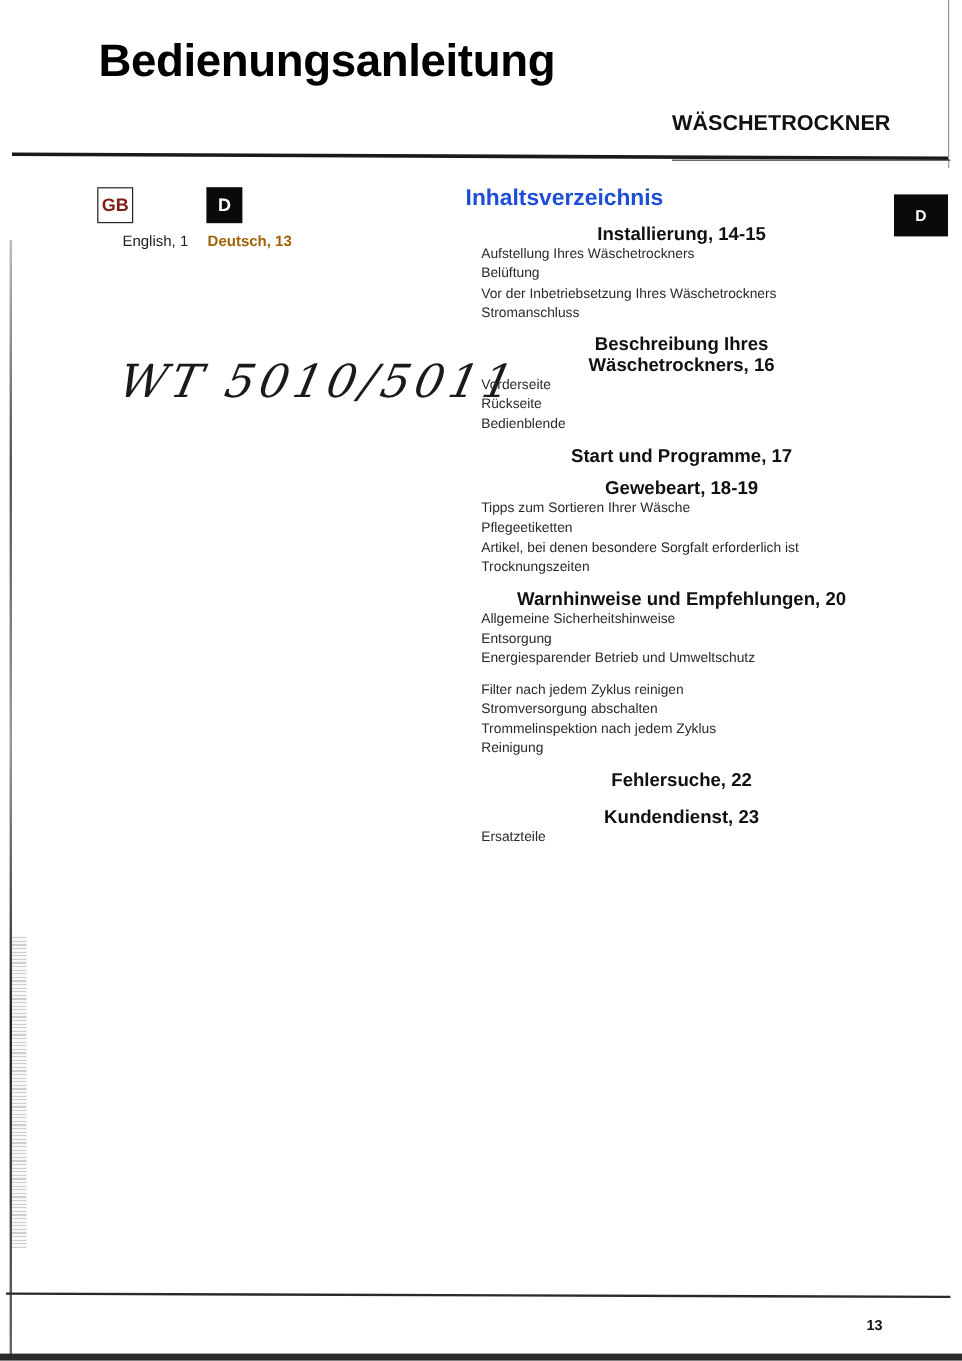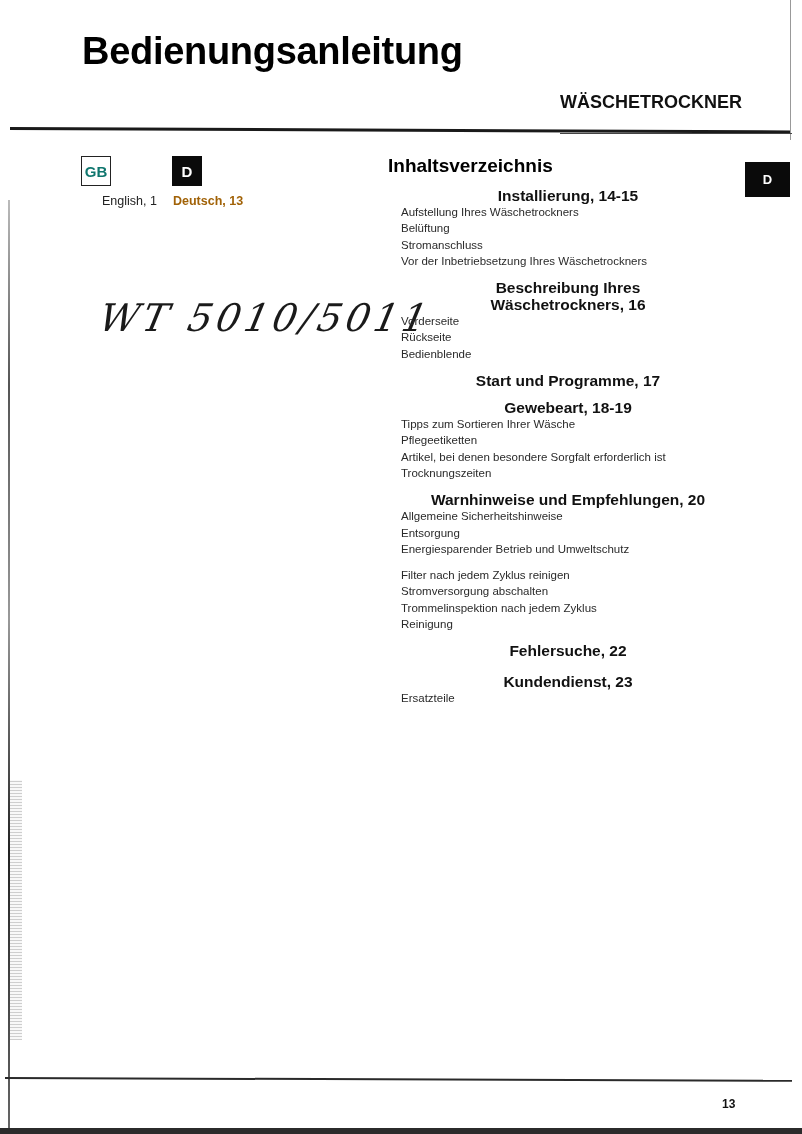--- a/index.html
+++ b/index.html
@@ -22,36 +22,36 @@
     .top-rule-right {
       left: 560px; top: 133px; width: 232px; height: 1px; background: #444;
     }
     .right-edge {
       left: 790px; top: 0; width: 1px; height: 140px; background: #999;
     }
     .lang-box {
       width: 30px; height: 30px; display: flex; align-items: center; justify-content: center;
       font-weight: bold; font-size: 15px; box-sizing: border-box;
     }
-    .lang-gb { left: 81px; top: 156px; border: 1.5px solid #222; color: #0f766e; background: #fff; }
+    .lang-gb { left: 81px; top: 156px; border: 1.5px solid #222; color: #7f1d1d; background: #fff; }
     .lang-d  { left: 172px; top: 156px; background: #0a0a0a; color: #fff; }
     .lang-label { font-size: 12.5px; top: 194px; }
     .lang-gb-label { left: 81px; color: #222; margin-left: 21px; }
     .lang-d-label { left: 173px; font-weight: bold; color: #a16207; }
     .handwriting {
       left: 100px; top: 296px; font-family: "DejaVu Serif", serif; font-style: italic;
       font-size: 38px; letter-spacing: 4px; color: #1a1a1a; transform: skewX(-12deg);
     }
     .side-tab {
       left: 745px; top: 162px; width: 45px; height: 35px; background: #0a0a0a;
       color: #fff; font-weight: bold; font-size: 13px;
       display: flex; align-items: center; justify-content: center;
     }
     .toc { left: 388px; top: 155px; width: 360px; }
-    .toc-heading { font-size: 19px; font-weight: bold; margin: 0 0 10px 0; color: #000000; }
+    .toc-heading { font-size: 19px; font-weight: bold; margin: 0 0 10px 0; color: #1d4ed8; }
     .toc-section { margin-bottom: 10px; }
     .toc-section-title { font-size: 15.5px; font-weight: bold; color: #111; line-height: 17px; text-align: center; }
     .toc-sub { font-size: 11.5px; color: #2a2a2a; padding-left: 13px; line-height: 16.3px; }
     .bottom-rule {
       left: 5px; top: 1077px; width: 787px; height: 2px; background: #2a2a2a;
       transform: rotate(0.2deg); transform-origin: left center;
     }
     .page-number { left: 722px; top: 1097px; font-size: 12px; font-weight: bold; color: #111; text-align: center; }
     .footer-bar { left: 0; top: 1128px; width: 802px; height: 6px; background: #2b2b2b; }
     .left-edge {
@@ -85,22 +85,22 @@
 
 <div class="abs side-tab">D</div>
 
 <div class="abs toc">
   <div class="toc-heading">Inhaltsverzeichnis</div>
 
   <div class="toc-section">
     <div class="toc-section-title">Installierung, 14-15</div>
     <div class="toc-sub">Aufstellung Ihres Wäschetrockners</div>
     <div class="toc-sub">Belüftung</div>
+    <div class="toc-sub">Vor der Inbetriebsetzung Ihres Wäschetrockners</div>
     <div class="toc-sub">Stromanschluss</div>
-    <div class="toc-sub">Vor der Inbetriebsetzung Ihres Wäschetrockners</div>
   </div>
 
   <div class="toc-section">
     <div class="toc-section-title">Beschreibung Ihres</div>
     <div class="toc-section-title">Wäschetrockners, 16</div>
     <div class="toc-sub">Vorderseite</div>
     <div class="toc-sub">Rückseite</div>
     <div class="toc-sub">Bedienblende</div>
   </div>
 

